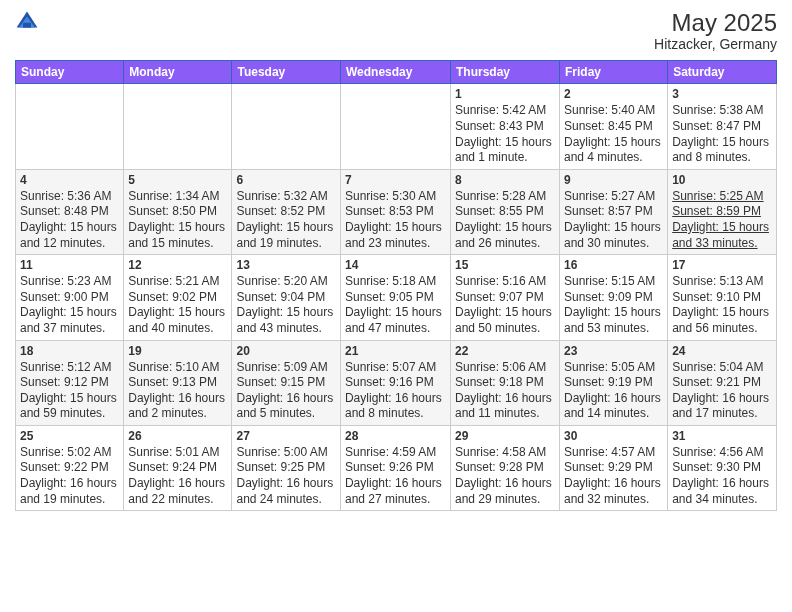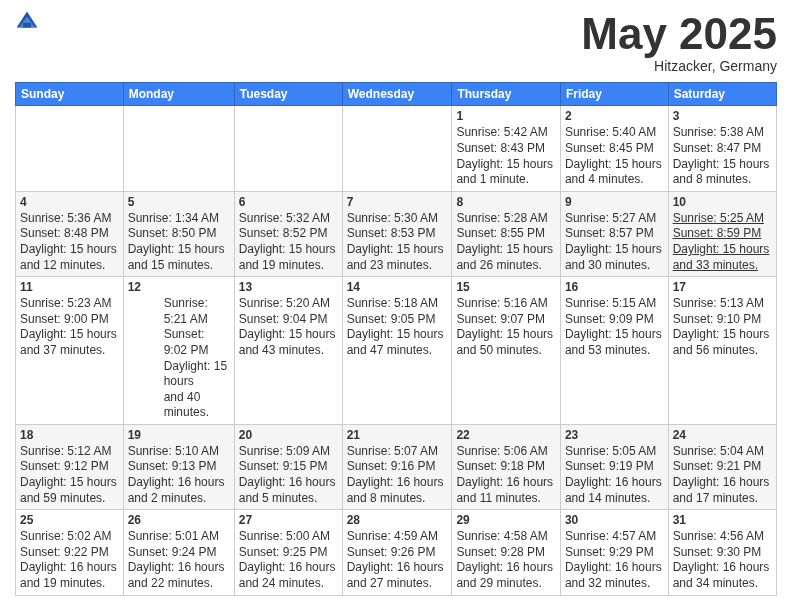--- a/index.html
+++ b/index.html
@@ -43,36 +43,36 @@
     }
     .logo-icon {
       width: 24px;
       height: 24px;
       margin-right: 2px;
     }
     .title-area {
       text-align: right;
     }
     .month-title {
-      font-size: 44px;
-      font-weight: bold;
+      font-size: 24px;
+      font-weight: normal;
       color: #333;
       line-height: 1.1;
     }
     .subtitle {
       font-size: 14px;
       color: #333;
     }
     .calendar {
       width: 100%;
       border-collapse: collapse;
       border: 1px solid #ccc;
     }
     .calendar th {
-      background: #3b82f6;
+      background: #8b5cf6;
       color: #fff;
       text-align: left;
       padding: 4px 5px;
       font-size: 12px;
       font-weight: bold;
       border: 1px solid #3366bb;
     }
     .calendar td {
       border: 1px solid #ccc;
       vertical-align: top;
@@ -211,21 +211,21 @@
         <tr>
           <td>
             <div class="day-number">11</div>
             <div class="day-info" style="white-space: pre-line;">Sunrise: 5:23 AM
 Sunset: 9:00 PM
 Daylight: 15 hours
 and 37 minutes.</div>
           </td>
           <td>
             <div class="day-number">12</div>
-            <div class="day-info" style="white-space: pre-line; margin-left: 36px;">Sunrise: 5:21 AM
+            <div class="day-info" style="white-space: pre-line;">Sunrise: 5:21 AM
 Sunset: 9:02 PM
 Daylight: 15 hours
 and 40 minutes.</div>
           </td>
           <td>
             <div class="day-number">13</div>
             <div class="day-info" style="white-space: pre-line;">Sunrise: 5:20 AM
 Sunset: 9:04 PM
 Daylight: 15 hours
 and 43 minutes.</div>

